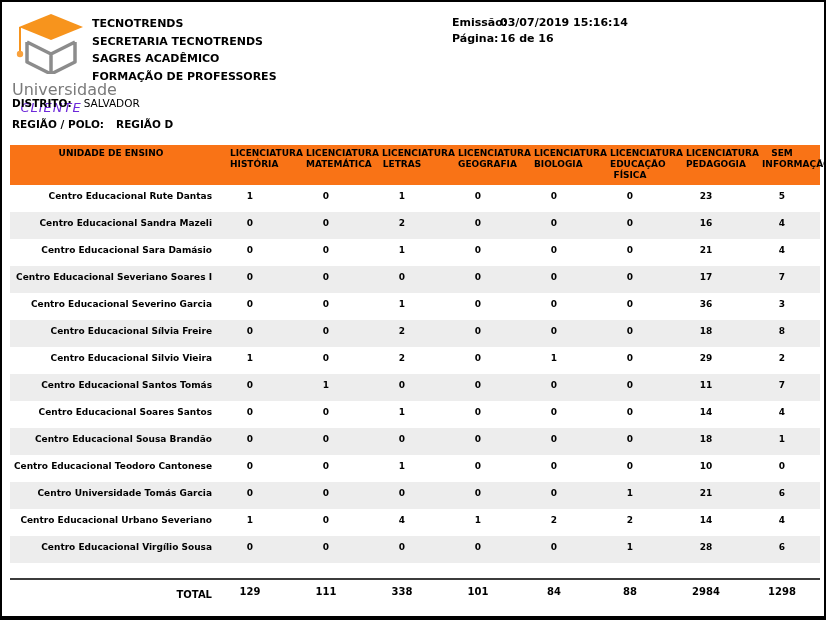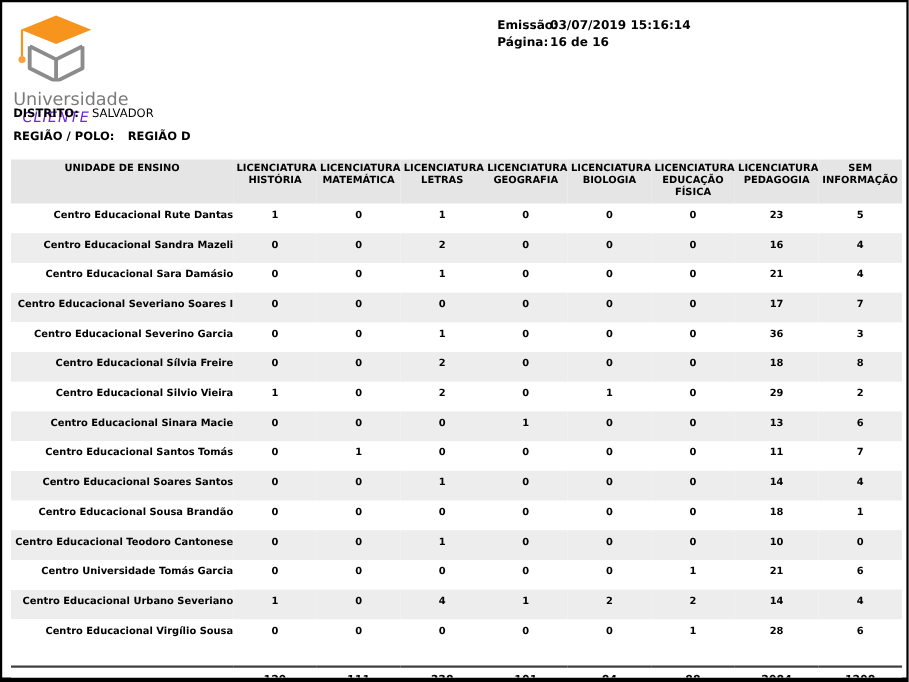--- a/index.html
+++ b/index.html
@@ -42,24 +42,24 @@
   .filter-label { font-weight: bold; text-align: center; }
   .filter-value { margin-left: 12px; text-align: center; }
   .filter-value.bold { font-weight: bold; }
   
   .report-table {
     position: absolute; left: 8px; top: 143px; width: 810px;
     border-collapse: collapse; table-layout: fixed;
   }
   .report-table col.c-name { width: 202px; }
   .report-table th {
-    background: #e5e5e5;
+    background: #f97316;
     font-size: 9px; font-weight: bold;
     text-align: center; vertical-align: top;
-    padding: 3px 3px 4px;
+    padding: 3px 18px 4px;
     line-height: 11px;
   }
   .report-table td {
     font-size: 9px; font-weight: bold;
     vertical-align: top;
     padding-top: 6px;
     text-align: center;
     height: 27px;
   }
   .report-table td.name-cell {
@@ -83,20 +83,26 @@
     <svg width="76" height="62" viewBox="0 0 76 62">
       <line x1="7" y1="15" x2="7" y2="39" stroke="#F7941D" stroke-width="2"></line>
       <circle cx="7" cy="42" r="3.2" fill="#F9A13C"></circle>
       <path d="M14,30 L38,42 L62,30 M14,30 L14,50 L38,62 L38,42 M62,30 L62,50 L38,62" fill="none" stroke="#8C8C8C" stroke-width="3.5" stroke-linejoin="round"></path>
       <polygon points="38,2 70,15 38,28 6,15" fill="#F7941D"></polygon>
     </svg>
     <div class="logo-line1">Universidade</div>
     <div class="logo-line2">CLIENTE</div>
   </div>
 
+  <div class="org-lines">
+    <div>TECNOTRENDS</div>
+    <div>SECRETARIA TECNOTRENDS</div>
+    <div>SAGRES ACADÊMICO</div>
+    <div>FORMAÇÃO DE PROFESSORES</div>
+  </div>
 
   <div class="meta">
     <div class="meta-row">
       <span class="meta-label">Emissão:</span>
       <span class="meta-value">03/07/2019 15:16:14</span>
     </div>
     <div class="meta-row">
       <span class="meta-label">Página:</span>
       <span class="meta-value">16 de 16</span>
     </div>
@@ -210,31 +216,20 @@
           <td>1</td>
           <td>0</td>
           <td>2</td>
           <td>0</td>
           <td>1</td>
           <td>0</td>
           <td>29</td>
           <td>2</td>
         </tr>
         <tr>
-          <td class="name-cell">Centro Educacional Sinara Macie</td>
-          <td>0</td>
-          <td>0</td>
-          <td>0</td>
-          <td>1</td>
-          <td>0</td>
-          <td>0</td>
-          <td>13</td>
-          <td>6</td>
-        </tr>
-        <tr>
           <td class="name-cell">Centro Educacional Santos Tomás</td>
           <td>0</td>
           <td>1</td>
           <td>0</td>
           <td>0</td>
           <td>0</td>
           <td>0</td>
           <td>11</td>
           <td>7</td>
         </tr>

